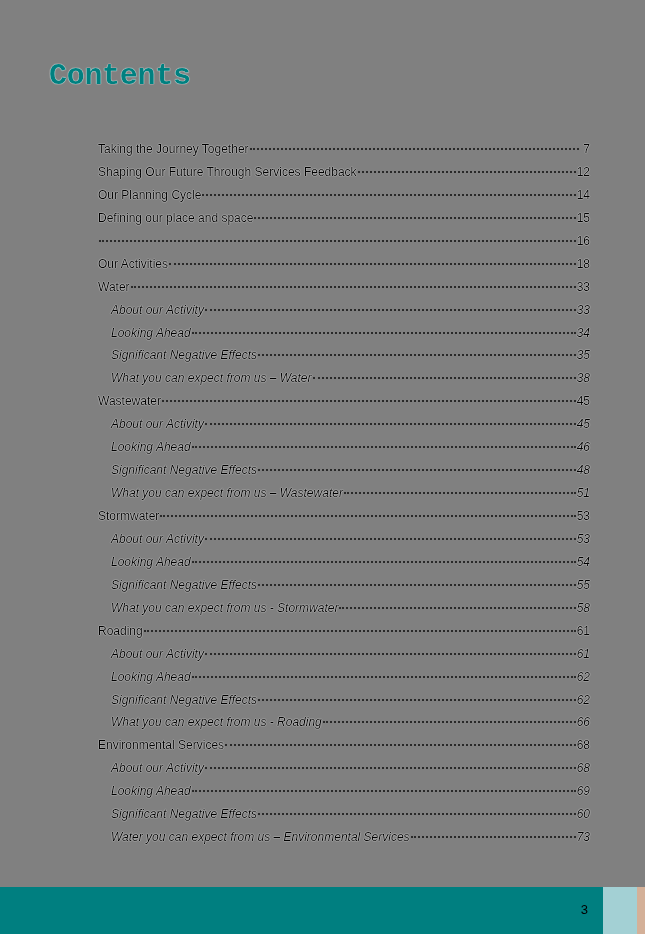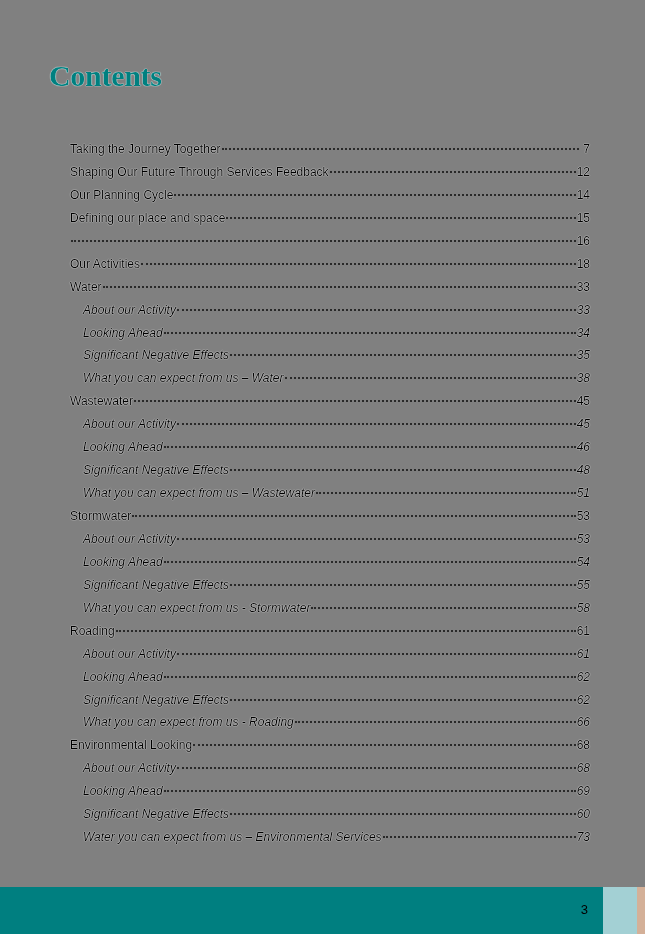--- a/index.html
+++ b/index.html
@@ -12,21 +12,21 @@
       background: #808080;
       position: relative;
       overflow: hidden;
       font-family: "Liberation Sans", sans-serif;
     }
     .page-title {
       position: absolute;
       left: 49px;
       top: 56px;
       margin: 0;
-      font-family: Liberation Serif, serif;
+      font-family: Liberation Mono, monospace;
       font-weight: bold;
       font-size: 30px;
       line-height: 40px;
       color: #008080;
       letter-spacing: -0.3px;
       text-shadow: 0 0 1px #ffffff, 0 0 1px #ffffff;
     }
     .toc {
       position: absolute;
       left: 70px;
@@ -38,20 +38,21 @@
     }
     .toc-entry {
       display: flex;
       align-items: baseline;
       height: 22.95px;
       font-size: 12px;
       color: #000000;
       text-shadow: 0 0 1px #ffffff, 0 0 1px #ffffff;
       cursor: pointer;
       white-space: nowrap;
+      margin-left: 28px;
     }
     .toc-entry.level-2 {
       padding-left: 13px;
       font-style: italic;
     }
     .toc-label {
       flex: 0 0 auto;
       line-height: 22.95px;
     }
     .toc-leader {
@@ -237,21 +238,21 @@
       <span class="toc-label">Significant Negative Effects</span>
       <span class="toc-leader"></span>
       <span class="toc-page">62</span>
     </li>
   <li class="toc-entry level-2">
       <span class="toc-label">What you can expect from us - Roading</span>
       <span class="toc-leader"></span>
       <span class="toc-page">66</span>
     </li>
   <li class="toc-entry level-1">
-      <span class="toc-label">Environmental Looking</span>
+      <span class="toc-label">Environmental Services</span>
       <span class="toc-leader"></span>
       <span class="toc-page">68</span>
     </li>
   <li class="toc-entry level-2">
       <span class="toc-label">About our Activity</span>
       <span class="toc-leader"></span>
       <span class="toc-page">68</span>
     </li>
   <li class="toc-entry level-2">
       <span class="toc-label">Looking Ahead</span>

